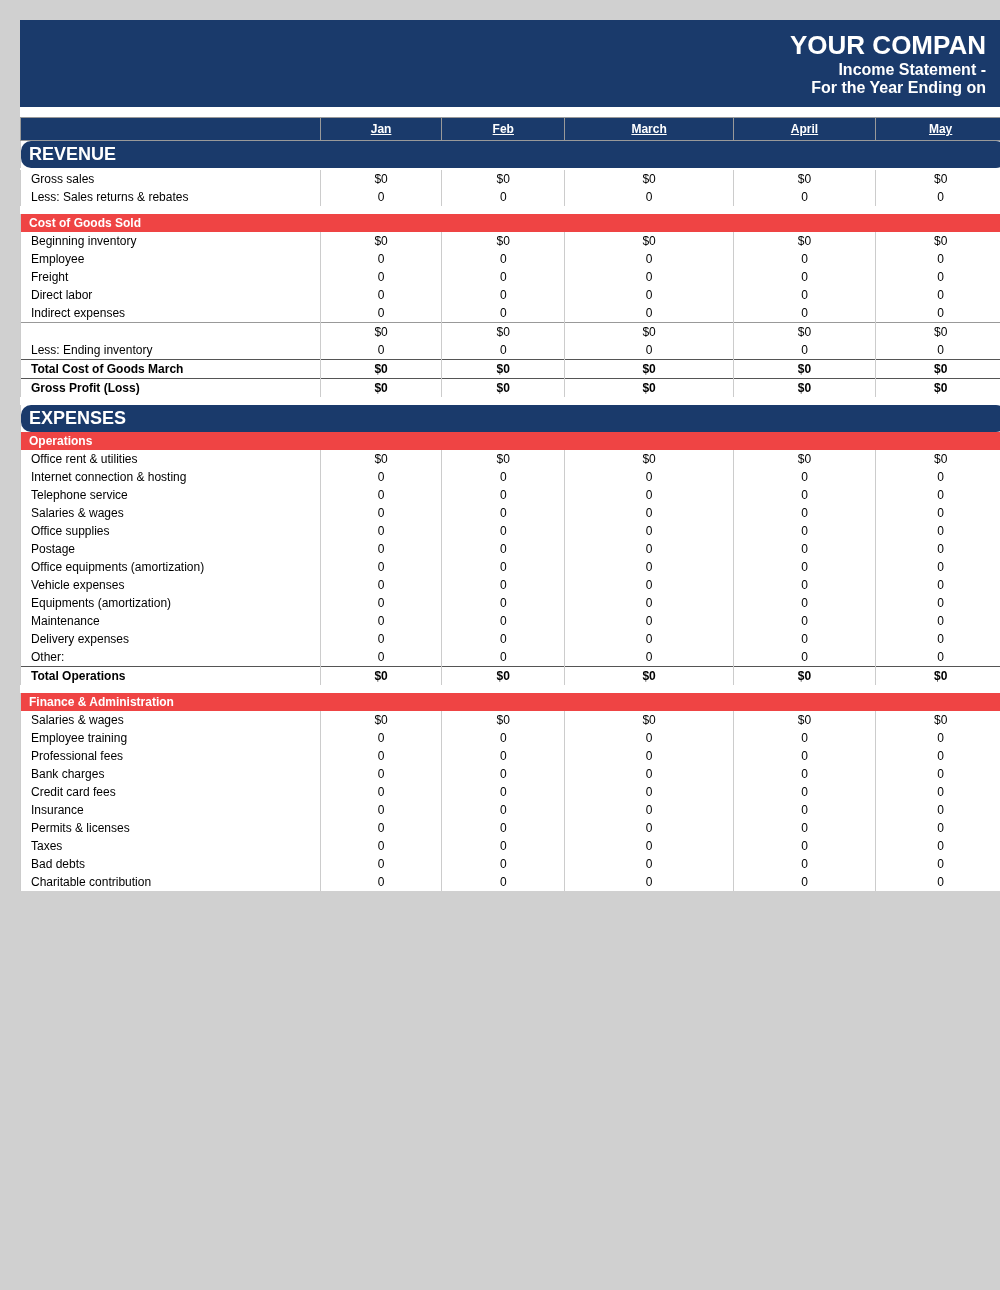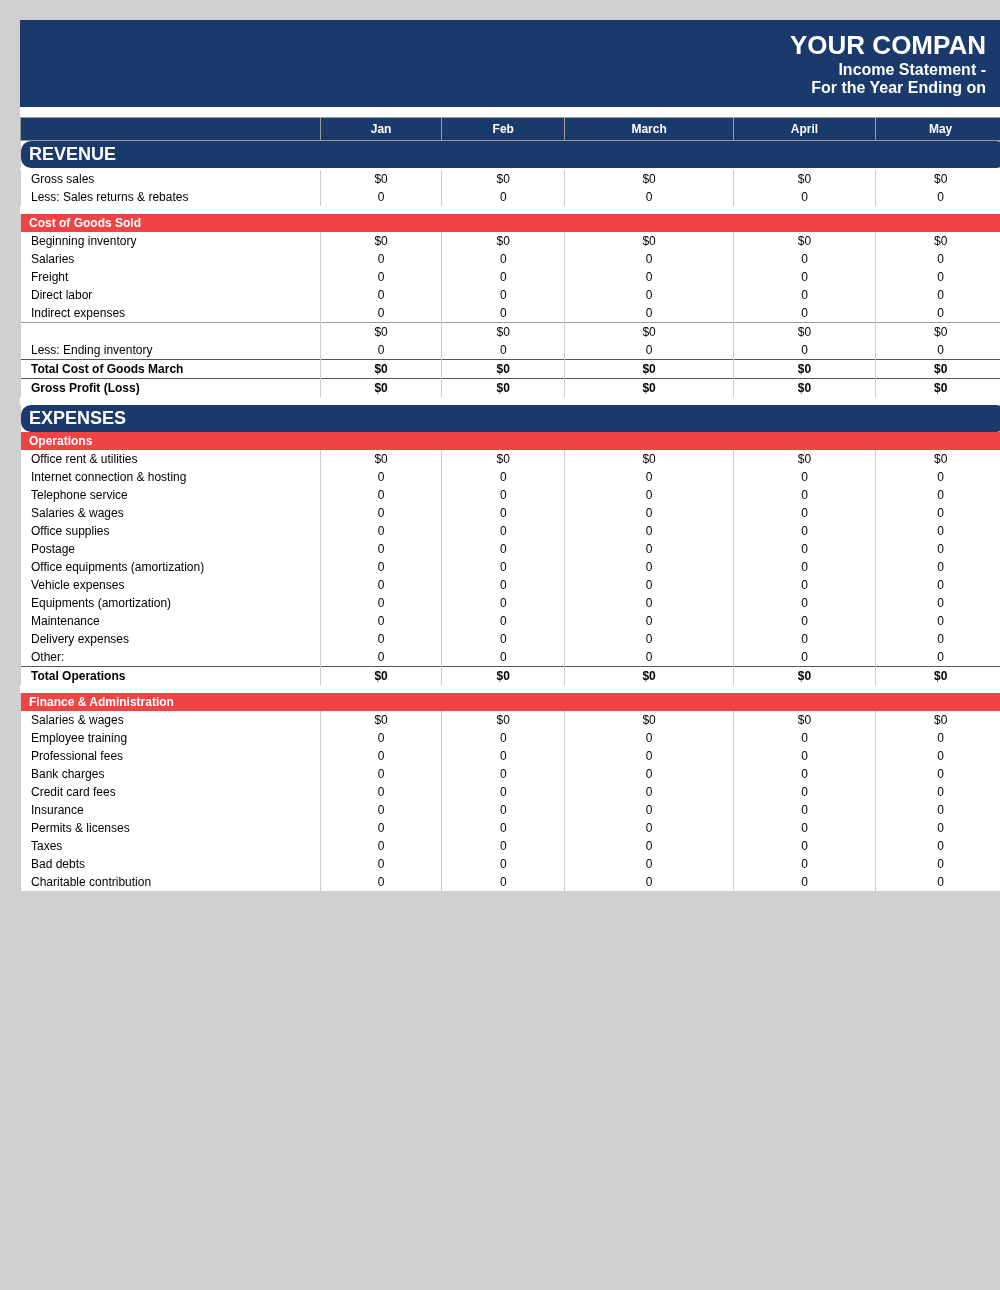--- a/index.html
+++ b/index.html
@@ -38,20 +38,21 @@
       border-collapse: collapse;
       font-size: 12px;
     }
     th {
       background-color: #1a3a6b;
       color: white;
       font-weight: bold;
       text-align: center;
       padding: 4px 8px;
       border: 1px solid #999;
+      text-decoration: underline;
     }
     th.label-col {
       text-align: left;
       width: 300px;
     }
     td {
       padding: 2px 8px;
       border-left: 1px solid #ccc;
       border-right: 1px solid #ccc;
     }
@@ -139,21 +140,21 @@
       </tr>
       <tr>
         <td class="label">Beginning inventory</td>
         <td class="value">$0</td>
         <td class="value">$0</td>
         <td class="value">$0</td>
         <td class="value">$0</td>
         <td class="value">$0</td>
       </tr>
       <tr>
-        <td class="label">Salaries</td>
+        <td class="label">Employee</td>
         <td class="value">0</td>
         <td class="value">0</td>
         <td class="value">0</td>
         <td class="value">0</td>
         <td class="value">0</td>
       </tr>
       <tr>
         <td class="label">Freight</td>
         <td class="value">0</td>
         <td class="value">0</td>

